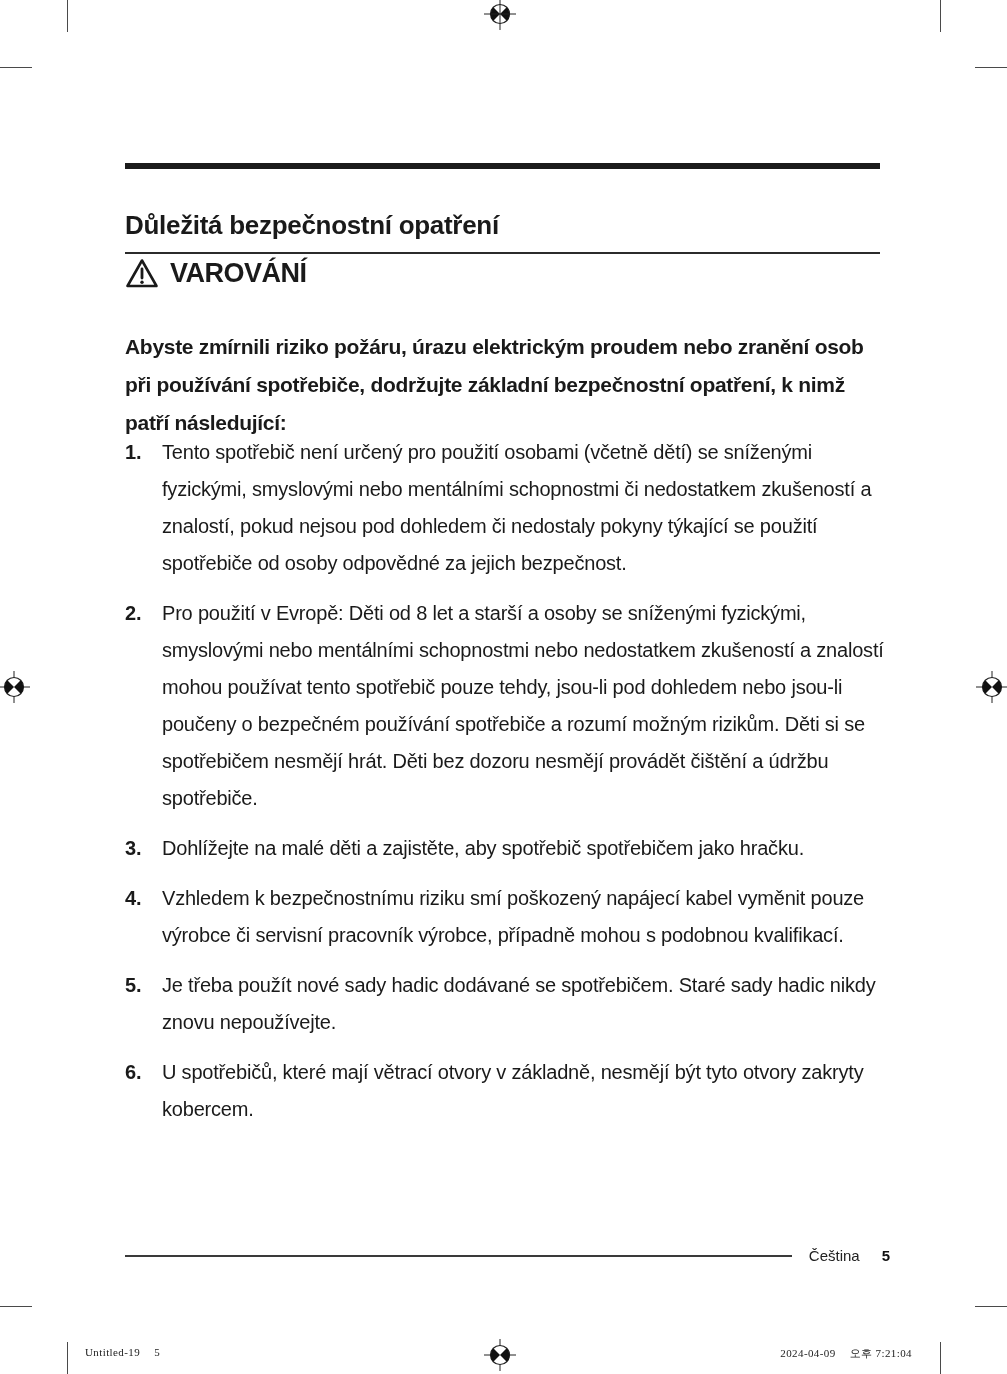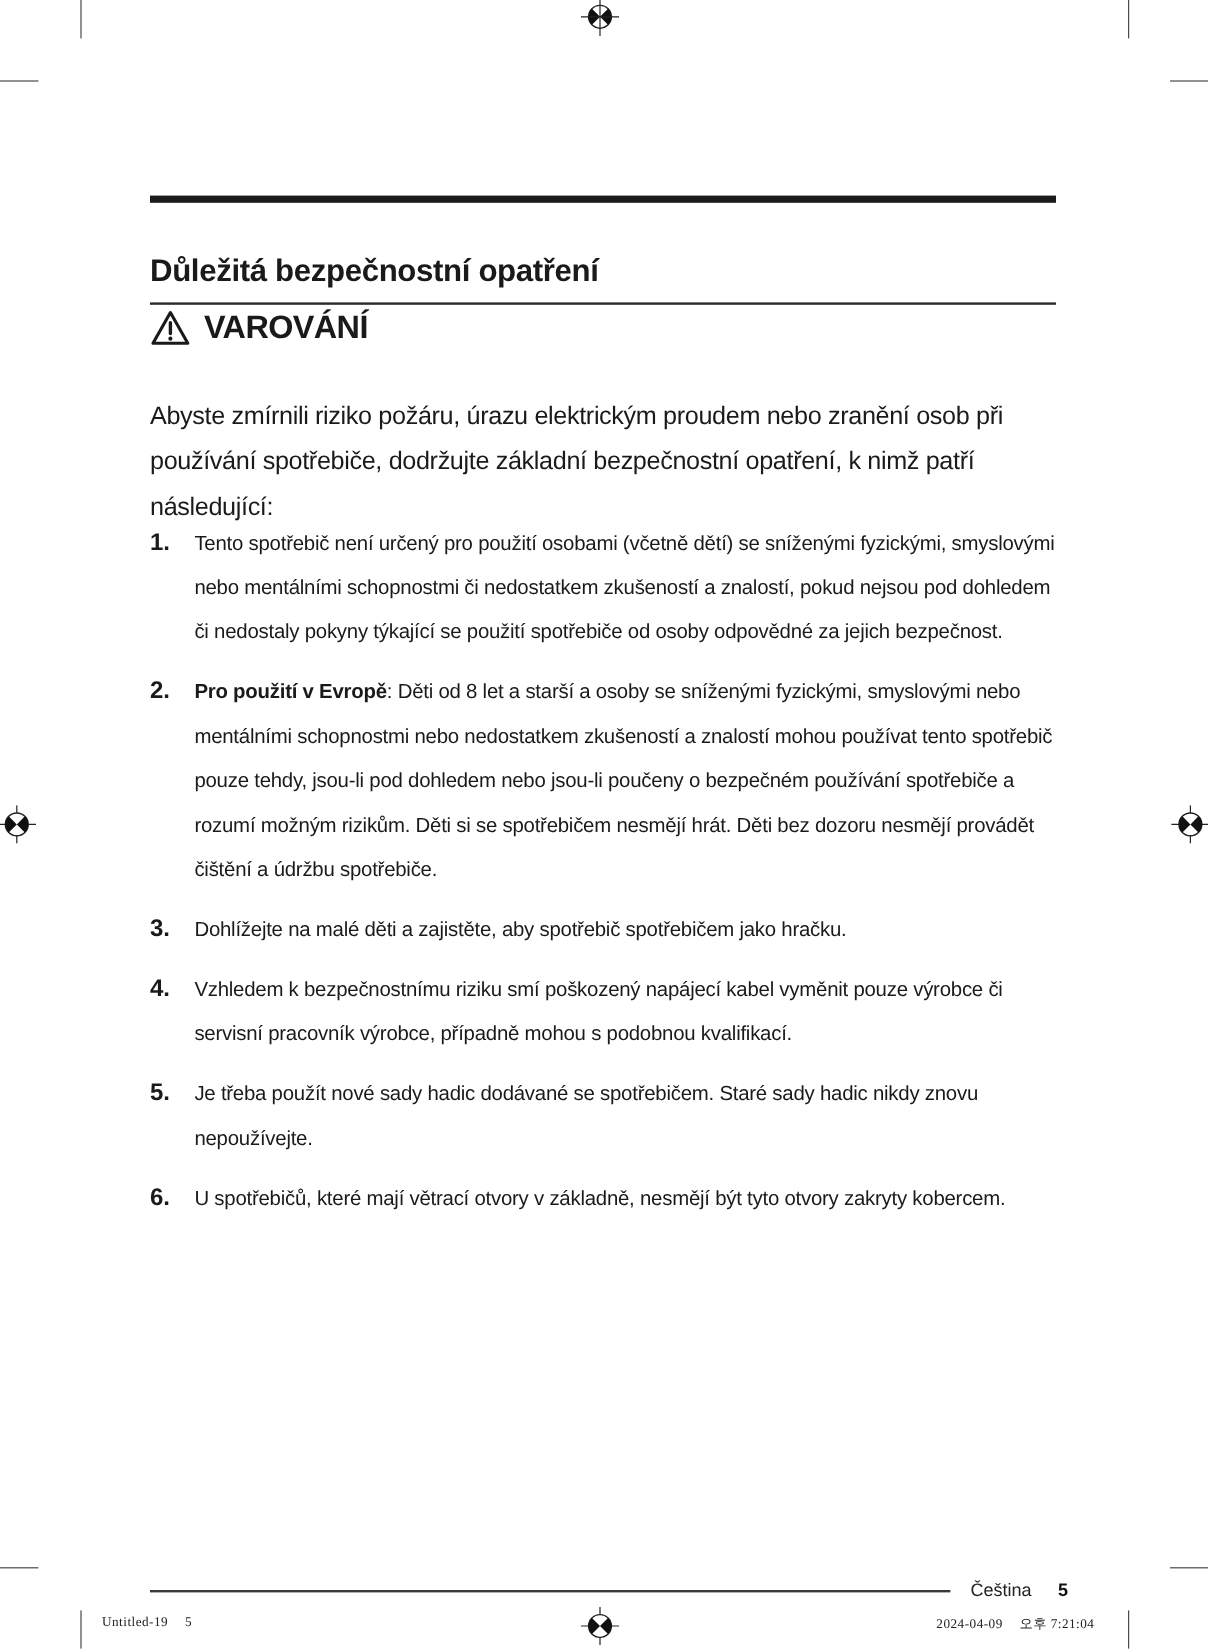--- a/index.html
+++ b/index.html
@@ -41,38 +41,38 @@
   .warning-row {
     position:absolute; left:125px; top:258px;
     display:flex; align-items:center; gap:11px;
   }
   .warning-row .warn-title {
     font-size:27px; font-weight:700; letter-spacing:-0.5px;
   }
 
   .intro {
     position:absolute; left:125px; top:307px; width:762px;
-    font-size:21px; font-weight:400; line-height:38px; letter-spacing:-0.3px;
+    font-size:21px; font-weight:700; line-height:38px; letter-spacing:-0.3px;
   }
 
   .safety-list {
     position:absolute; left:125px; top:434px; width:764px;
     list-style:none; margin:0; padding:0;
   }
   .item { display:flex; margin-bottom:13px; }
   .item .num {
     flex:0 0 37px; font-weight:700; font-size:20px; line-height:37px;
   }
   .item .item-text {
-    flex:1; margin:0; font-size:17px; line-height:37px; letter-spacing:-0.2px;
+    flex:1; margin:0; font-size:20px; line-height:37px; letter-spacing:-0.2px;
   }
-  .item .lead { font-weight:700; }
+  .item .lead { font-weight:400; }
 
   .page-footer {
-    position:absolute; left:125px; top:1317px; width:765px;
+    position:absolute; left:125px; top:1247px; width:765px;
     display:flex; align-items:center;
   }
   .footer-line { flex:1; height:2px; background:#3a3a3a; }
   .footer-lang { margin-left:17px; font-size:15px; color:#222; }
   .footer-page { margin-left:22px; font-size:15px; font-weight:700; color:#111; }
 
   .printinfo {
     position:absolute; top:1346px;
     font-family:"Liberation Serif", serif; font-size:11px; color:#222;
     letter-spacing:0.4px;

